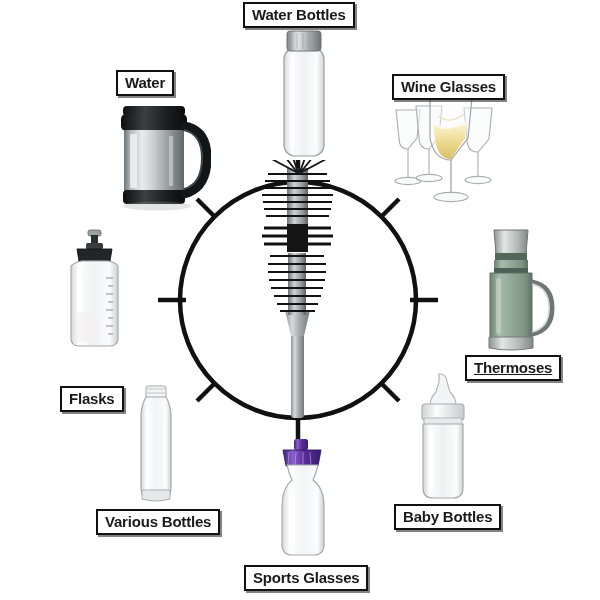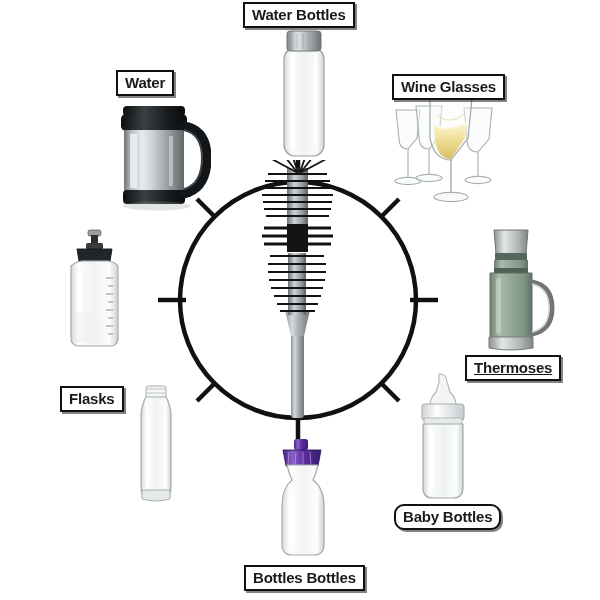--- a/index.html
+++ b/index.html
@@ -243,21 +243,21 @@
       <path d="M36 2 Q44 2 44 10 L47 20 Q53 26 53 33 L27 33 Q27 26 33 20 L36 10 Z" fill="#f2f4f5" stroke="#aeb4b7" stroke-width="1.1"></path>
 
       <rect x="19" y="32" width="42" height="16" rx="3" fill="url(#bbCollar)" stroke="#a8aeb1" stroke-width="1.1"></rect>
       <rect x="21" y="46" width="38" height="7" rx="2" fill="#e7eaeb" stroke="#adb3b6" stroke-width=".9"></rect>
 
       <path d="M20 52 L60 52 L60 116 Q60 126 50 126 L30 126 Q20 126 20 116 Z" fill="url(#bbBody)" stroke="#a3a9ac" stroke-width="1.2"></path>
       <rect x="26" y="58" width="5" height="58" rx="2.5" fill="#ffffff" opacity=".9"></rect>
       <rect x="51" y="62" width="3" height="50" rx="1.5" fill="#ffffff" opacity=".6"></rect>
     </svg>
   </div>
-  <div class="label" style="left:386px;top:504px;border-radius:10px;">Baby Bottles</div>
+  <div class="label" style="left:386px;top:504px;">Baby Bottles</div>
 
   <div class="item" style="left:258px;top:436px;width:74px;height:124px;">
     <svg class="art" width="74" height="124" viewBox="0 0 74 124">
       <defs>
         <linearGradient id="spBody" x1="0" y1="0" x2="1" y2="0">
           <stop offset="0%" stop-color="#d6dadc"></stop>
             <stop offset="18%" stop-color="#fdfdfd"></stop>
           <stop offset="52%" stop-color="#f2f4f5"></stop>
             <stop offset="84%" stop-color="#fcfdfd"></stop>
           <stop offset="100%" stop-color="#ccd1d3"></stop>
@@ -278,21 +278,21 @@
           <line x1="30" y1="16" x2="29" y2="29"></line>
         <line x1="37" y1="16" x2="37" y2="29"></line>
           <line x1="44" y1="16" x2="45" y2="29"></line>
       </g>
 
       <path d="M21 29 L52 29 Q50 38 47 44 Q58 52 58 70 L58 108 Q58 119 48 119 L26 119 Q16 119 16 108 L16 70 Q16 52 26 44 Q23 38 21 29 Z" fill="url(#spBody)" stroke="#a6acaf" stroke-width="1.2"></path>
       <rect x="24" y="58" width="5" height="52" rx="2.5" fill="#ffffff" opacity=".9"></rect>
       <rect x="49" y="62" width="3" height="44" rx="1.5" fill="#ffffff" opacity=".55"></rect>
     </svg>
   </div>
-  <div class="label" style="left:236px;top:565px;">Bottles Bottles</div>
+  <div class="label" style="left:236px;top:565px;">Sports Glasses</div>
 
   <div class="item" style="left:122px;top:382px;width:52px;height:125px;">
     <svg class="art" width="52" height="125" viewBox="0 0 52 125">
       <defs>
         <linearGradient id="vbBody" x1="0" y1="0" x2="1" y2="0">
           <stop offset="0%" stop-color="#d4d8da"></stop>
             <stop offset="18%" stop-color="#fdfdfd"></stop>
           <stop offset="52%" stop-color="#f1f3f4"></stop>
             <stop offset="84%" stop-color="#fbfcfc"></stop>
           <stop offset="100%" stop-color="#cbd0d2"></stop>
@@ -305,20 +305,21 @@
           <line x1="17" y1="11" x2="35" y2="11"></line>
       </g>
 
       <path d="M16 15 Q12 22 11 32 L11 106 Q11 116 20 116 L32 116 Q41 116 41 106 L41 32 Q40 22 36 15 Z" fill="url(#vbBody)" stroke="#a3a9ac" stroke-width="1.2"></path>
 
       <path d="M12 108 L40 108 L40 117 Q26 121 12 117 Z" fill="#e6e9ea" stroke="#a9afb2" stroke-width="1"></path>
       <rect x="16" y="30" width="4" height="74" rx="2" fill="#ffffff" opacity=".9"></rect>
       <rect x="33" y="36" width="2.6" height="64" rx="1.3" fill="#ffffff" opacity=".6"></rect>
     </svg>
   </div>
+  <div class="label" style="left:88px;top:509px;">Various Bottles</div>
 
   <div class="item" style="left:50px;top:228px;width:76px;height:126px;">
     <svg class="art" width="76" height="126" viewBox="0 0 76 126">
       <defs>
         <linearGradient id="flBody" x1="0" y1="0" x2="1" y2="0">
           <stop offset="0%" stop-color="#d5d9db"></stop>
             <stop offset="16%" stop-color="#fdfdfd"></stop>
           <stop offset="48%" stop-color="#f0f2f3"></stop>
             <stop offset="82%" stop-color="#fbfcfc"></stop>
           <stop offset="100%" stop-color="#ccd1d3"></stop>

